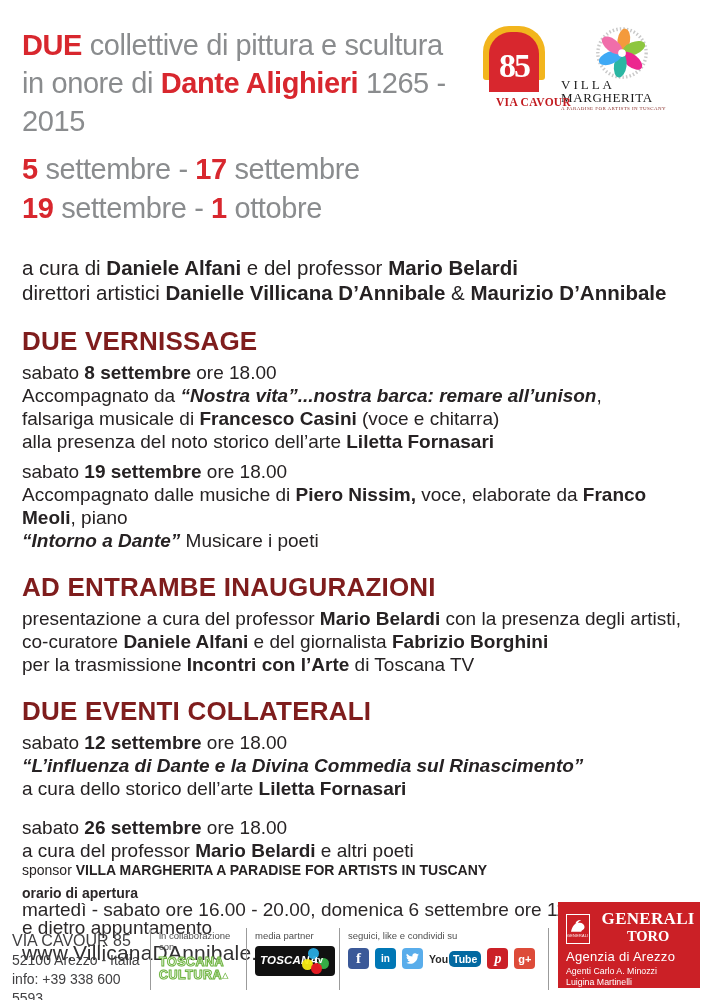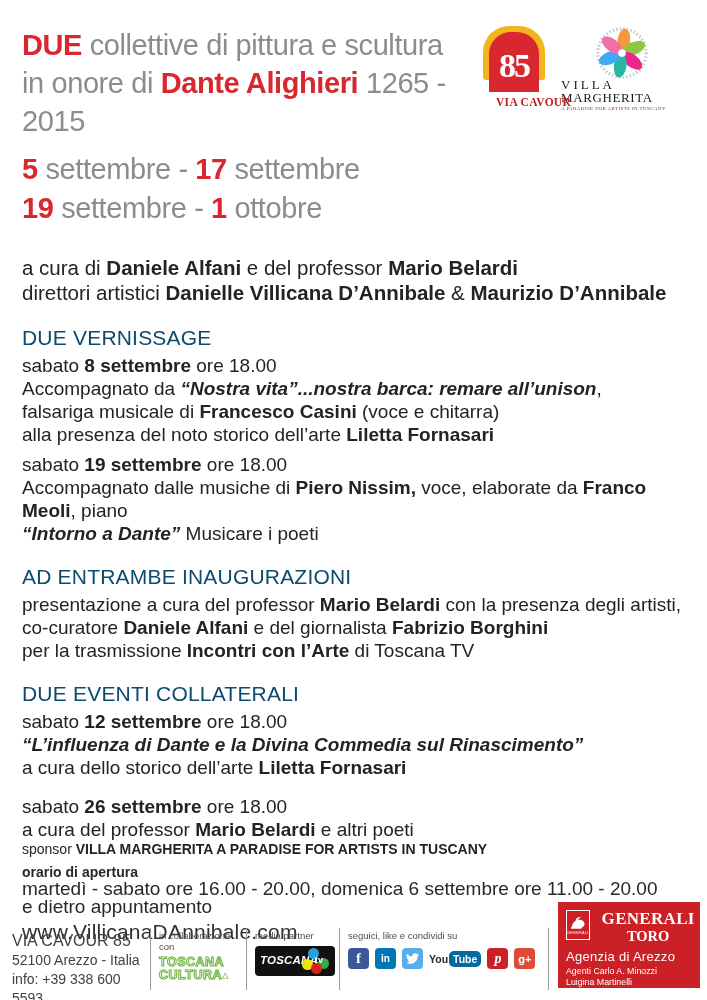--- a/index.html
+++ b/index.html
@@ -26,21 +26,21 @@
   .villa-text { margin-top:-6px; font-family:"Liberation Serif","DejaVu Serif",serif; color:#1b1b1b; }
   .villa-l1 { font-size:13px; letter-spacing:3px; line-height:13px; }
   .villa-l2 { font-size:13px; letter-spacing:0.6px; line-height:14px; }
   .villa-tag { font-size:5px; letter-spacing:0.4px; color:#8a2f2b; margin-top:1px; }
 
   
   .curators { margin-top:28px; font-size:20.5px; line-height:24.5px; color:#262223; }
   .b { font-weight:700; }
   .bi { font-weight:700; font-style:italic; }
   .i { font-style:italic; }
-  .section-heading { margin-top:21px; font-size:21px; font-weight:400; color:#0c4a6e; letter-spacing:0.2px; }
+  .section-heading { margin-top:21px; font-size:26px; font-weight:700; color:#7f1d1d; letter-spacing:0.2px; }
   .para { font-size:19px; line-height:23px; color:#262223; }
   .mt4 { margin-top:4px; } .mt7 { margin-top:7px; } .mt16 { margin-top:16px; } .mt20 { margin-top:20px; }
   .sponsor { font-size:14px; color:#262223; }
   .orario-h { margin-top:7px; font-size:14px; font-weight:700; }
   .orario-l { font-size:19px; line-height:17.5px; }
   .website { margin-top:5px; font-size:21px; color:#313031; letter-spacing:0.2px; cursor:pointer; }
 
   
   .footer { position:absolute; left:0; top:922px; width:707px; height:78px; display:flex; align-items:flex-start; }
   .addr { padding:8px 0 0 12px; width:150px; color:#414042; }
@@ -68,21 +68,21 @@
   .fb { background:#3b5998; font-family:"Liberation Serif",serif; font-weight:700; font-size:15px; }
   .li { background:#0077b5; font-weight:700; font-size:10px; }
   .tw { background:#59adeb; }
   .yt { display:flex; align-items:center; height:21px; }
   .yt-you { color:#282828; font-weight:700; font-size:10.5px; }
   .yt-tube { background:#0369a1; color:#fff; font-weight:700; font-size:10.5px; border-radius:5px; padding:2px 4px; margin-left:1px; }
   .pin { background:#cb2027; font-family:"Liberation Serif",serif; font-style:italic; font-weight:700; font-size:14px; }
   .gp { background:#dd4b39; font-weight:700; font-size:11px; }
   .generali-wrap { position:relative; width:158px; height:78px; }
   .generali { position:absolute; right:7px; top:-20px; width:142px; height:86px; background:#cb2026; color:#fff; padding:8px 8px 6px 8px; }
-  .gen-top { display:flex; align-items:flex-start; gap:12px; }
+  .gen-top { display:flex; align-items:flex-end; gap:12px; }
   .gen-emblem { width:30px; height:30px; border:1.5px solid #fff; display:flex; flex-direction:column; align-items:center; justify-content:center; }
   .gen-emblem-txt { font-size:3.8px; letter-spacing:0.3px; margin-top:1px; }
   .gen-name { flex:1; text-align:center; font-family:"Liberation Serif","DejaVu Serif",serif; font-weight:700; line-height:1; }
   .gen-name-1 { font-size:17px; letter-spacing:0.3px; }
   .gen-name-2 { font-size:14.5px; margin-top:2px; }
   .gen-agency { font-size:13px; margin-top:5px; letter-spacing:0.3px; }
   .gen-agents { font-size:8.8px; text-align:left; line-height:11px; margin-top:2px; padding-right:2px; }
 </style>
 </head>
 <body>

